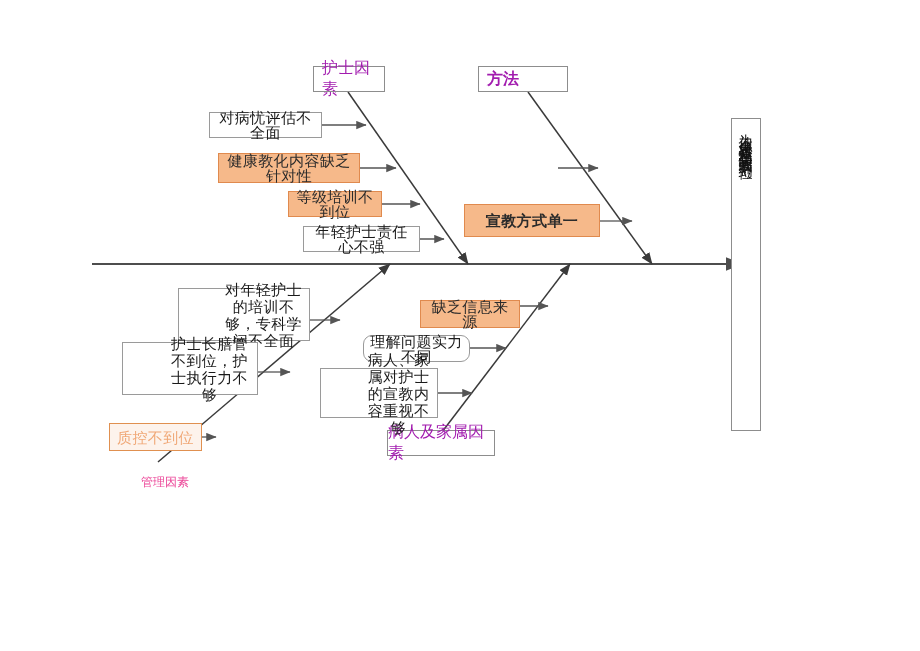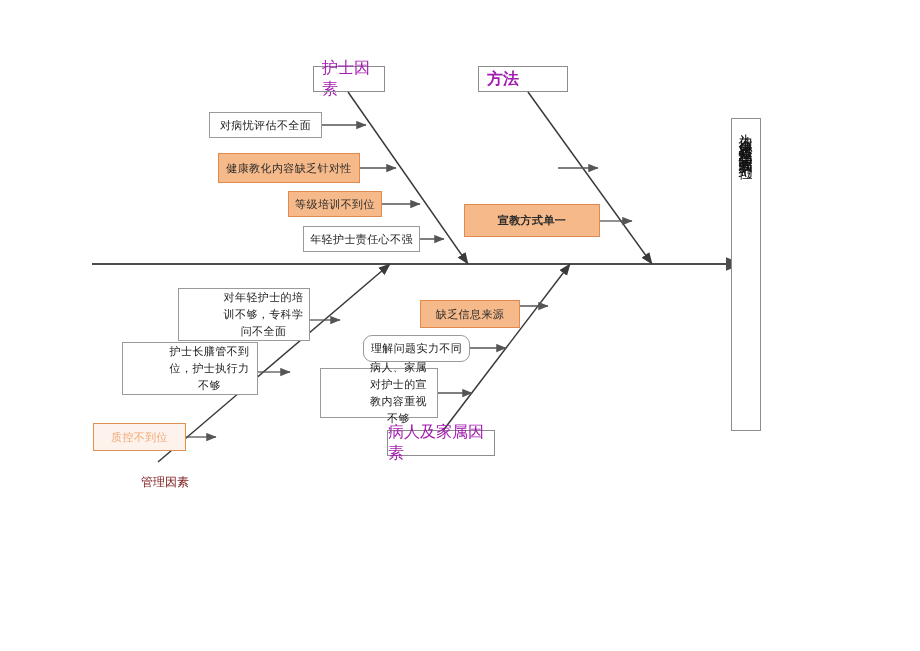--- a/index.html
+++ b/index.html
@@ -12,54 +12,55 @@
   #canvas{position:absolute;left:0;top:0;width:920px;height:651px;}
   #svg-layer{position:absolute;left:0;top:0;width:920px;height:651px;pointer-events:none;}
 
   
   .cbox{
     position:absolute;box-sizing:border-box;
     display:flex;align-items:center;justify-content:center;
     text-align:center;
     border:1px solid #9a9a9a;
     background:#ffffff;
-    font-size:11px;line-height:15px;
+    font-size:15px;line-height:15px;
     letter-spacing:.4px;
     padding:2px 5px;
     color:#1a1a1a;
   }
   .cbox.orange{
     background:#f6b98a;
     border:1px solid #e08a4e;
     color:#2b2b2b;
   }
   .cbox.orange.faded{
     color:#f0a877;
     border:1px solid #e09050;
     background:#fdf3ec;
+    margin-left:16px;
   }
   .cbox.multiline{align-items:center;line-height:17px;padding-left:44px;}
 
   
   .cat-head{
     position:absolute;box-sizing:border-box;
     border:1px solid #8d8d8d;
     background:#ffffff;
     font-size:16px;
     display:flex;align-items:center;
     padding-left:8px;
     color:#a21caf;
   }
   .cat-head.bold{font-weight:bold;}
 
   
   .plain-label{
     position:absolute;
     font-size:12px;
-    color:#7f1d1d;
+    color:#ec4899;
     white-space:nowrap;
   }
 
   
   .effect-box{
     position:absolute;
     box-sizing:border-box;
     border:1px solid #8d8d8d;
     background:#ffffff;
     display:flex;align-items:flex-start;justify-content:center;

